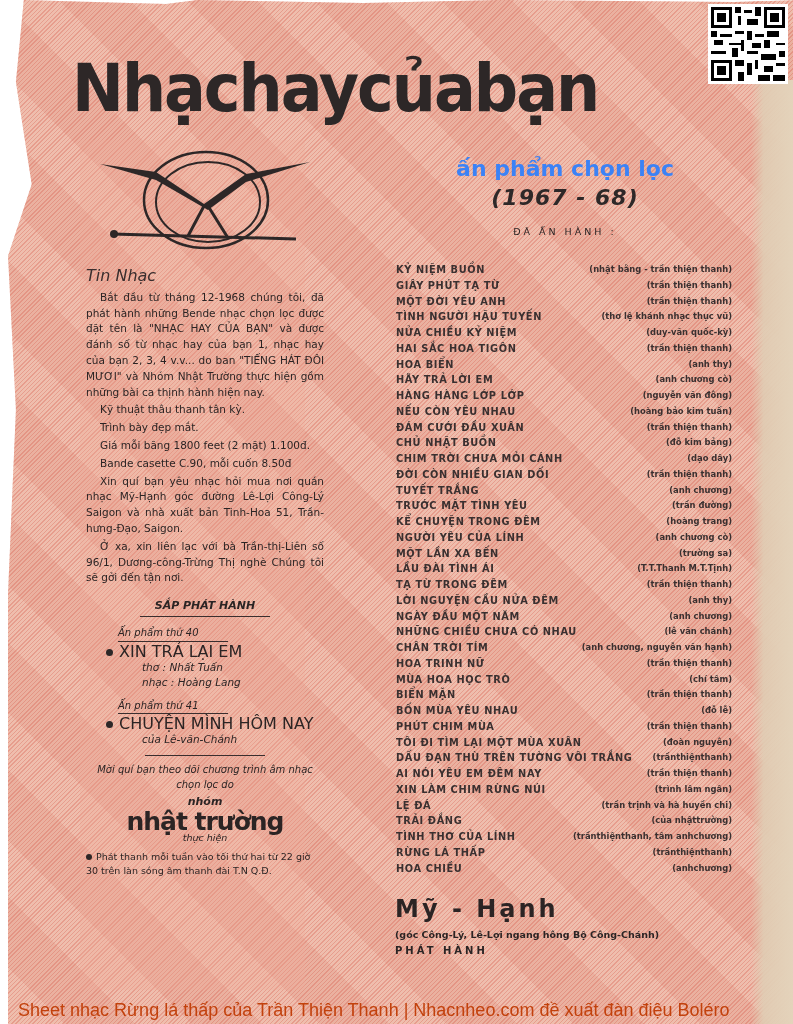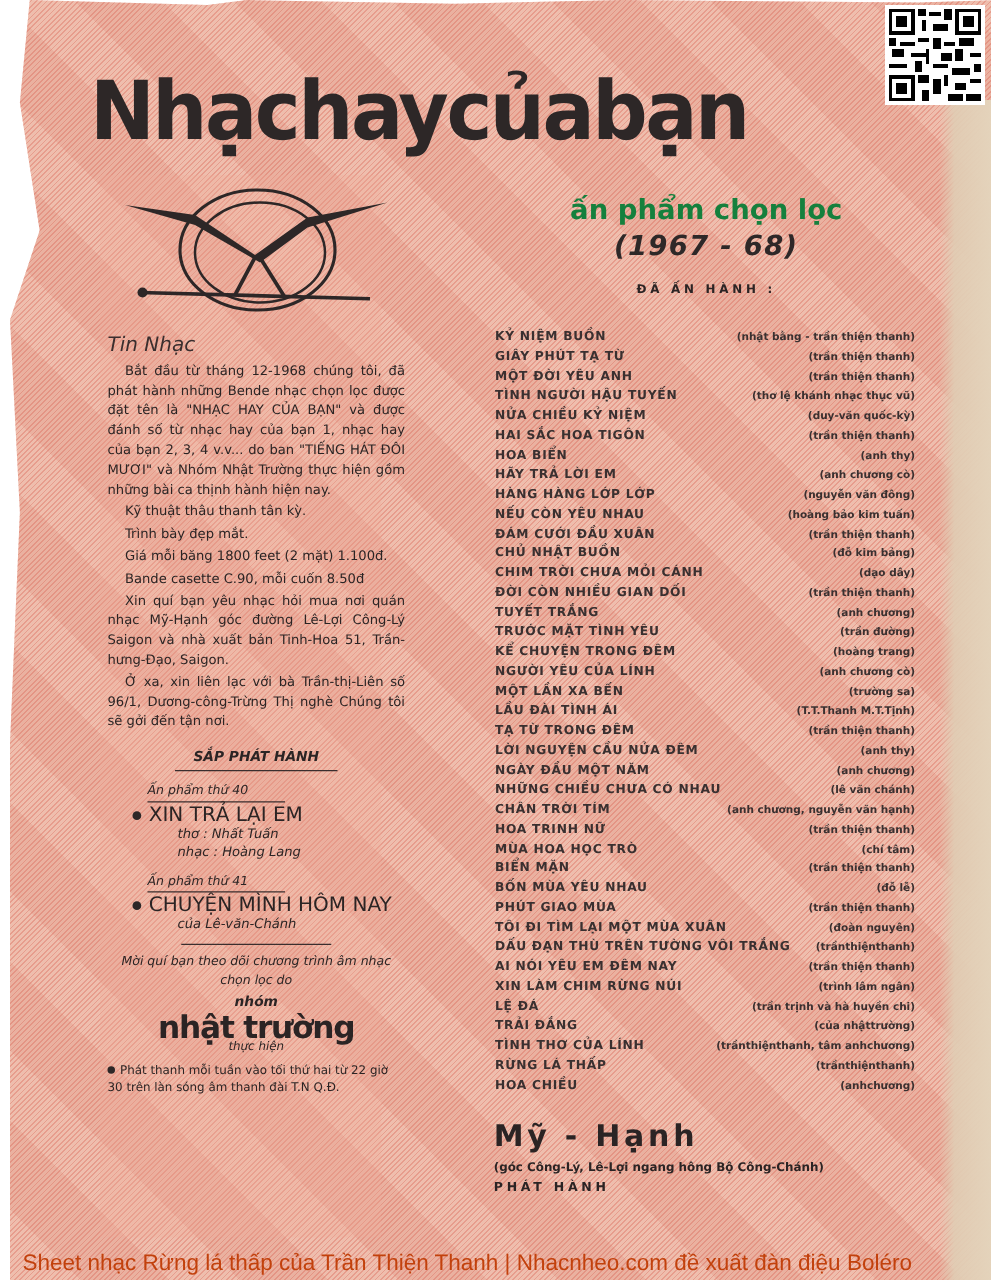--- a/index.html
+++ b/index.html
@@ -48,23 +48,23 @@
   .credit { margin-left:56px; font-style:italic; font-size:10.5px; line-height:15px; }
   .divider { width:120px; margin:8px auto 6px; border-bottom:1px solid #3a2e2e; }
   .invite { text-align:center; font-style:italic; font-size:10px; line-height:15px; margin-top:4px; }
   .nhom { text-align:center; font-weight:bold; font-style:italic; font-size:11px; margin-top:2px; }
   .nhat-truong { text-align:center; font-weight:bold; font-size:25px; letter-spacing:-1px; margin-top:4px; color:#2b2424; }
   .thuc-hien { text-align:center; font-style:italic; font-size:9.5px; }
   .broadcast { font-size:9.5px; line-height:14px; margin-top:4px; }
   .broadcast .bullet { display:inline-block; width:6px; height:6px; border-radius:50%; background:#2d2727; margin-right:4px; }
 
   .right-header { position:absolute; left:395px; top:156px; width:340px; text-align:center; }
-  .right-header .t1 { font-size:22px; font-weight:bold; color:#15803d; }
+  .right-header .t1 { font-size:22px; font-weight:bold; color:#3b82f6; }
   .right-header .t2 { font-size:22px; font-weight:bold; font-style:italic; color:#2e2828; margin-top:4px; letter-spacing:1px; }
-  .right-header .t3 { font-size:9.5px; font-weight:bold; letter-spacing:3px; margin-top:16px; }
+  .right-header .t3 { font-size:9.5px; font-weight:normal; letter-spacing:3px; margin-top:16px; }
 
   .song-list { position:absolute; left:396px; top:262px; width:336px; font-size:9.8px; font-weight:bold; }
   .song-row { display:flex; justify-content:space-between; height:15.75px; line-height:15.75px; white-space:nowrap; }
   .song-row .title { letter-spacing:0.6px; color:#3a3030; }
   .song-row .composer { font-size:8.4px; color:#3a3030; }
 
   .publisher { position:absolute; left:395px; top:895px; width:360px; text-align:left; }
   .publisher .name { font-size:24px; font-weight:bold; letter-spacing:3px; }
   .publisher .addr { font-size:9.5px; font-weight:bold; margin-top:6px; }
   .publisher .label { font-size:10px; font-weight:bold; letter-spacing:3px; margin-top:5px; }
@@ -284,21 +284,21 @@
     </div>
     <div class="song-row">
       <span class="title">BIỂN MẶN</span>
       <span class="composer">(trần thiện thanh)</span>
     </div>
     <div class="song-row">
       <span class="title">BỐN MÙA YÊU NHAU</span>
       <span class="composer">(đỗ lễ)</span>
     </div>
     <div class="song-row">
-      <span class="title">PHÚT GIAO MÙA</span>
+      <span class="title">PHÚT CHIM MÙA</span>
       <span class="composer">(trần thiện thanh)</span>
     </div>
     <div class="song-row">
       <span class="title">TÔI ĐI TÌM LẠI MỘT MÙA XUÂN</span>
       <span class="composer">(đoàn nguyên)</span>
     </div>
     <div class="song-row">
       <span class="title">DẤU ĐẠN THÙ TRÊN TƯỜNG VÔI TRẮNG</span>
       <span class="composer">(trầnthiệnthanh)</span>
     </div>

